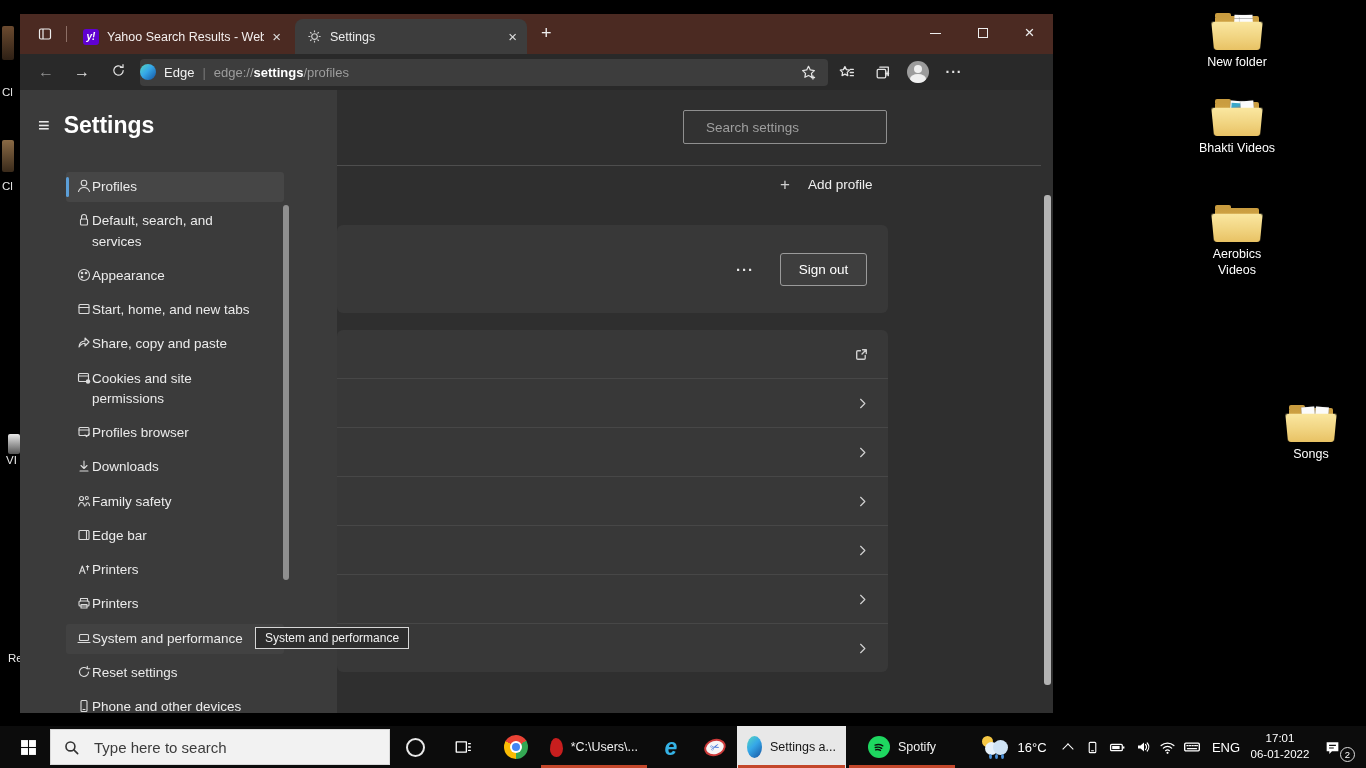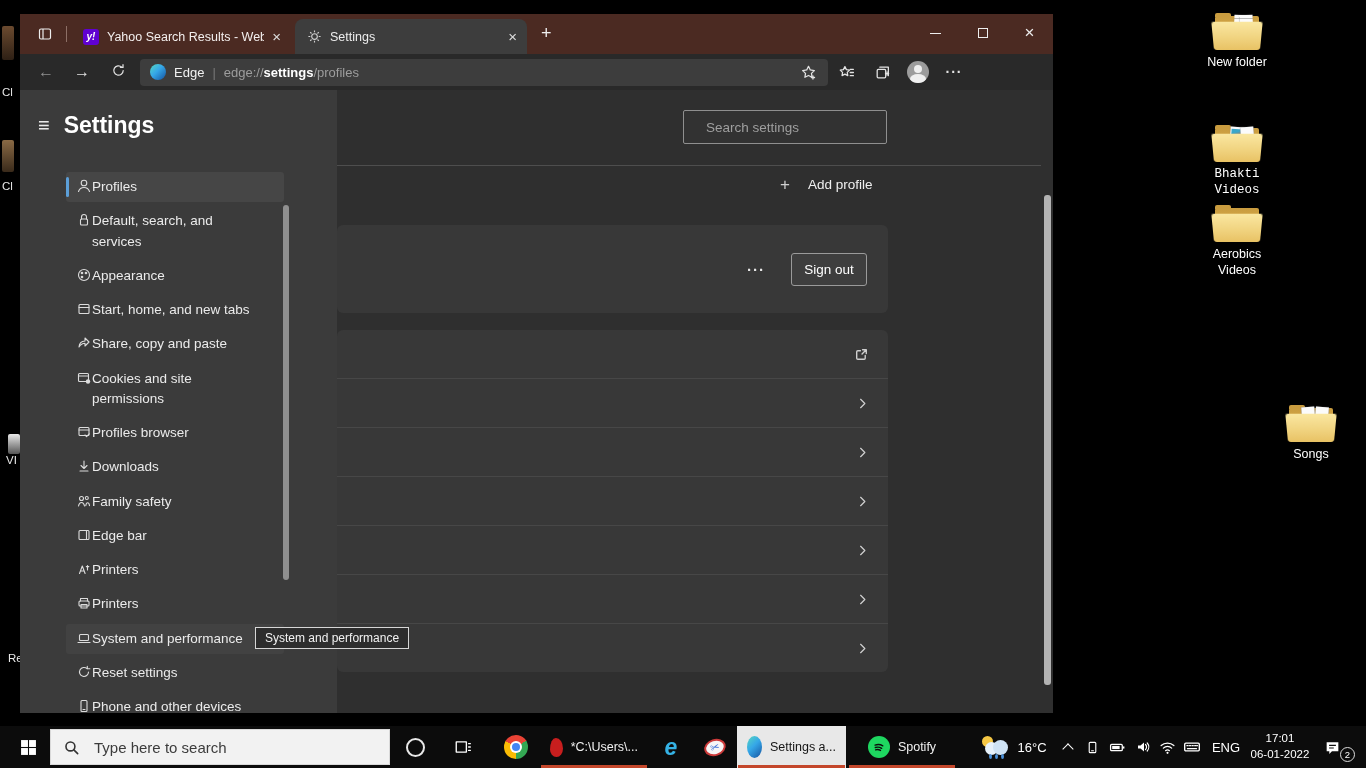--- a/index.html
+++ b/index.html
@@ -19,21 +19,21 @@
     display:flex;align-items:center;justify-content:center;flex:0 0 auto;}
   .newtab{margin:0 0 12px 14px;color:#eee;font-size:18px;line-height:1;}
   .caption{position:absolute;right:0;top:0;height:38px;display:flex;}
   .cap{width:47px;height:38px;display:flex;align-items:center;justify-content:center;color:#eee;}
   .cap .minline{width:11px;height:1px;background:#eee;display:block;}
   .cap .maxsq{width:10px;height:10px;border:1px solid #eee;display:block;}
   .cap.close{font-size:17px;}
   .toolbar{height:36px;background:#292929;display:flex;align-items:center;padding:0 8px;flex:0 0 auto;}
   .navbtn{width:36px;text-align:center;font-size:16px;color:#e2e2e2;}
   .navbtn.dis{color:#909090;}
-  .addressbar{width:688px;height:27px;background:#3d3d3d;border-radius:4px;display:flex;align-items:center;margin-left:4px;padding:0 2px 0 10px;gap:8px;font-size:13px;}
+  .addressbar{width:688px;height:27px;background:#3d3d3d;border-radius:4px;display:flex;align-items:center;margin-left:4px;padding:0 2px 0 0;gap:8px;font-size:13px;}
   .elogo{width:16px;height:16px;border-radius:50%;background:linear-gradient(135deg,#57d7c0 0%,#35a7e8 45%,#1553a0 100%);flex:0 0 auto;}
   .ab-badge{color:#f0f0f0;}
   .ab-pipe{color:#777;}
   .ab-url{flex:1;white-space:nowrap;overflow:hidden;color:#9d9d9d;}
   .ab-url b{color:#fff;font-weight:bold;}
   .tbicon{width:36px;height:27px;display:flex;align-items:center;justify-content:center;color:#e3e3e3;flex:0 0 auto;}
   .tbicon svg{stroke:#e3e3e3;fill:none;stroke-width:1.2;stroke-linecap:round;stroke-linejoin:round;}
   .avatar{width:22px;height:22px;border-radius:50%;background:#9c9c9c;position:relative;overflow:hidden;}
   .avatar::before{content:"";position:absolute;left:7px;top:4px;width:8px;height:8px;border-radius:50%;background:#efefef;}
   .avatar::after{content:"";position:absolute;left:3px;top:13px;width:16px;height:10px;border-radius:50%;background:#efefef;}
@@ -56,21 +56,21 @@
   .search-box svg{stroke:#c9c9c9;fill:none;stroke-width:1.3;stroke-linecap:round;}
   .search-box input{flex:1;background:transparent;border:none;outline:none;color:#e0e0e0;font-size:13.5px;font-family:inherit;}
   .search-box input::placeholder{color:#9f9f9f;}
   .hdr-divider{position:absolute;left:317px;right:12px;top:75px;height:1px;background:#4e4e4e;}
   .add-profile{position:absolute;left:760px;top:86px;display:flex;gap:18px;align-items:center;color:#f0f0f0;font-size:13.5px;}
   .add-profile .pl{color:#d0d0d0;font-size:17px;line-height:1;}
   .vscroll{position:absolute;left:1024px;top:105px;width:7px;height:490px;background:#b3b3b3;border-radius:3px;z-index:8;}
   .card{position:absolute;left:317px;width:551px;background:#383838;border-radius:6px;}
   #card-signout{top:135px;height:88px;display:flex;align-items:center;justify-content:flex-end;gap:26px;padding-right:21px;}
   #card-signout .more{color:#e8e8e8;font-size:15px;font-weight:bold;letter-spacing:1px;}
-  .signout-btn{width:76px;height:33px;border:1px solid #9a9a9a;border-radius:3px;background:#3e3e3e;color:#fff;font-size:13.5px;display:flex;align-items:center;justify-content:center;}
+  .signout-btn{width:87px;height:33px;border:1px solid #9a9a9a;border-radius:3px;background:#3e3e3e;color:#fff;font-size:13.5px;display:flex;align-items:center;justify-content:center;}
   #card-rows{top:240px;height:342px;display:flex;flex-direction:column;overflow:hidden;}
   .crow{flex:1;display:flex;align-items:center;justify-content:flex-end;padding-right:18px;border-top:1px solid #474747;}
   .crow.first{border-top:none;}
   .crow svg{stroke:#cfcfcf;fill:none;stroke-width:1.3;stroke-linecap:round;stroke-linejoin:round;}
   .tooltip{position:absolute;left:235px;top:537px;z-index:40;background:#2d2d2d;border:1px solid #d6d6d6;color:#f2f2f2;font-size:12px;padding:3px 9px;white-space:nowrap;}
   
   .dicon-wrap{position:absolute;width:90px;display:flex;flex-direction:column;align-items:center;gap:5px;color:#fff;font-size:12.5px;
     text-align:center;text-shadow:1px 1px 2px #000,0 0 3px #000;line-height:1.25;}
   .folder{position:relative;width:46px;height:38px;}
   .f-back{position:absolute;left:1px;top:4px;width:44px;height:32px;background:linear-gradient(#c99c3f,#e0b44f);border-radius:2px;}
@@ -130,21 +130,21 @@
 
 <div class="dicon-wrap" style="left:1192px;top:12px;">
   <div class="folder">
     <div class="f-back"></div>
     <div class="paper lines" style="left:20px;transform:rotate(3deg);"></div>
     <div class="paper lines" style="left:26px;transform:rotate(-3deg);"></div>
     <div class="f-front"></div>
   </div>
   <div>New folder</div>
 </div>
-<div class="dicon-wrap" style="left:1192px;top:124px;font-family:Liberation Mono, monospace;">
+<div class="dicon-wrap" style="left:1192px;top:98px;">
   <div class="folder">
     <div class="f-back"></div>
     <div class="paper" style="left:16px;transform:rotate(4deg);">
         <span class="pic"></span>
       </div>
     <div class="paper" style="left:27px;transform:rotate(-4deg);"></div>
     <div class="f-front"></div>
   </div>
   <div>Bhakti Videos</div>
 </div>

